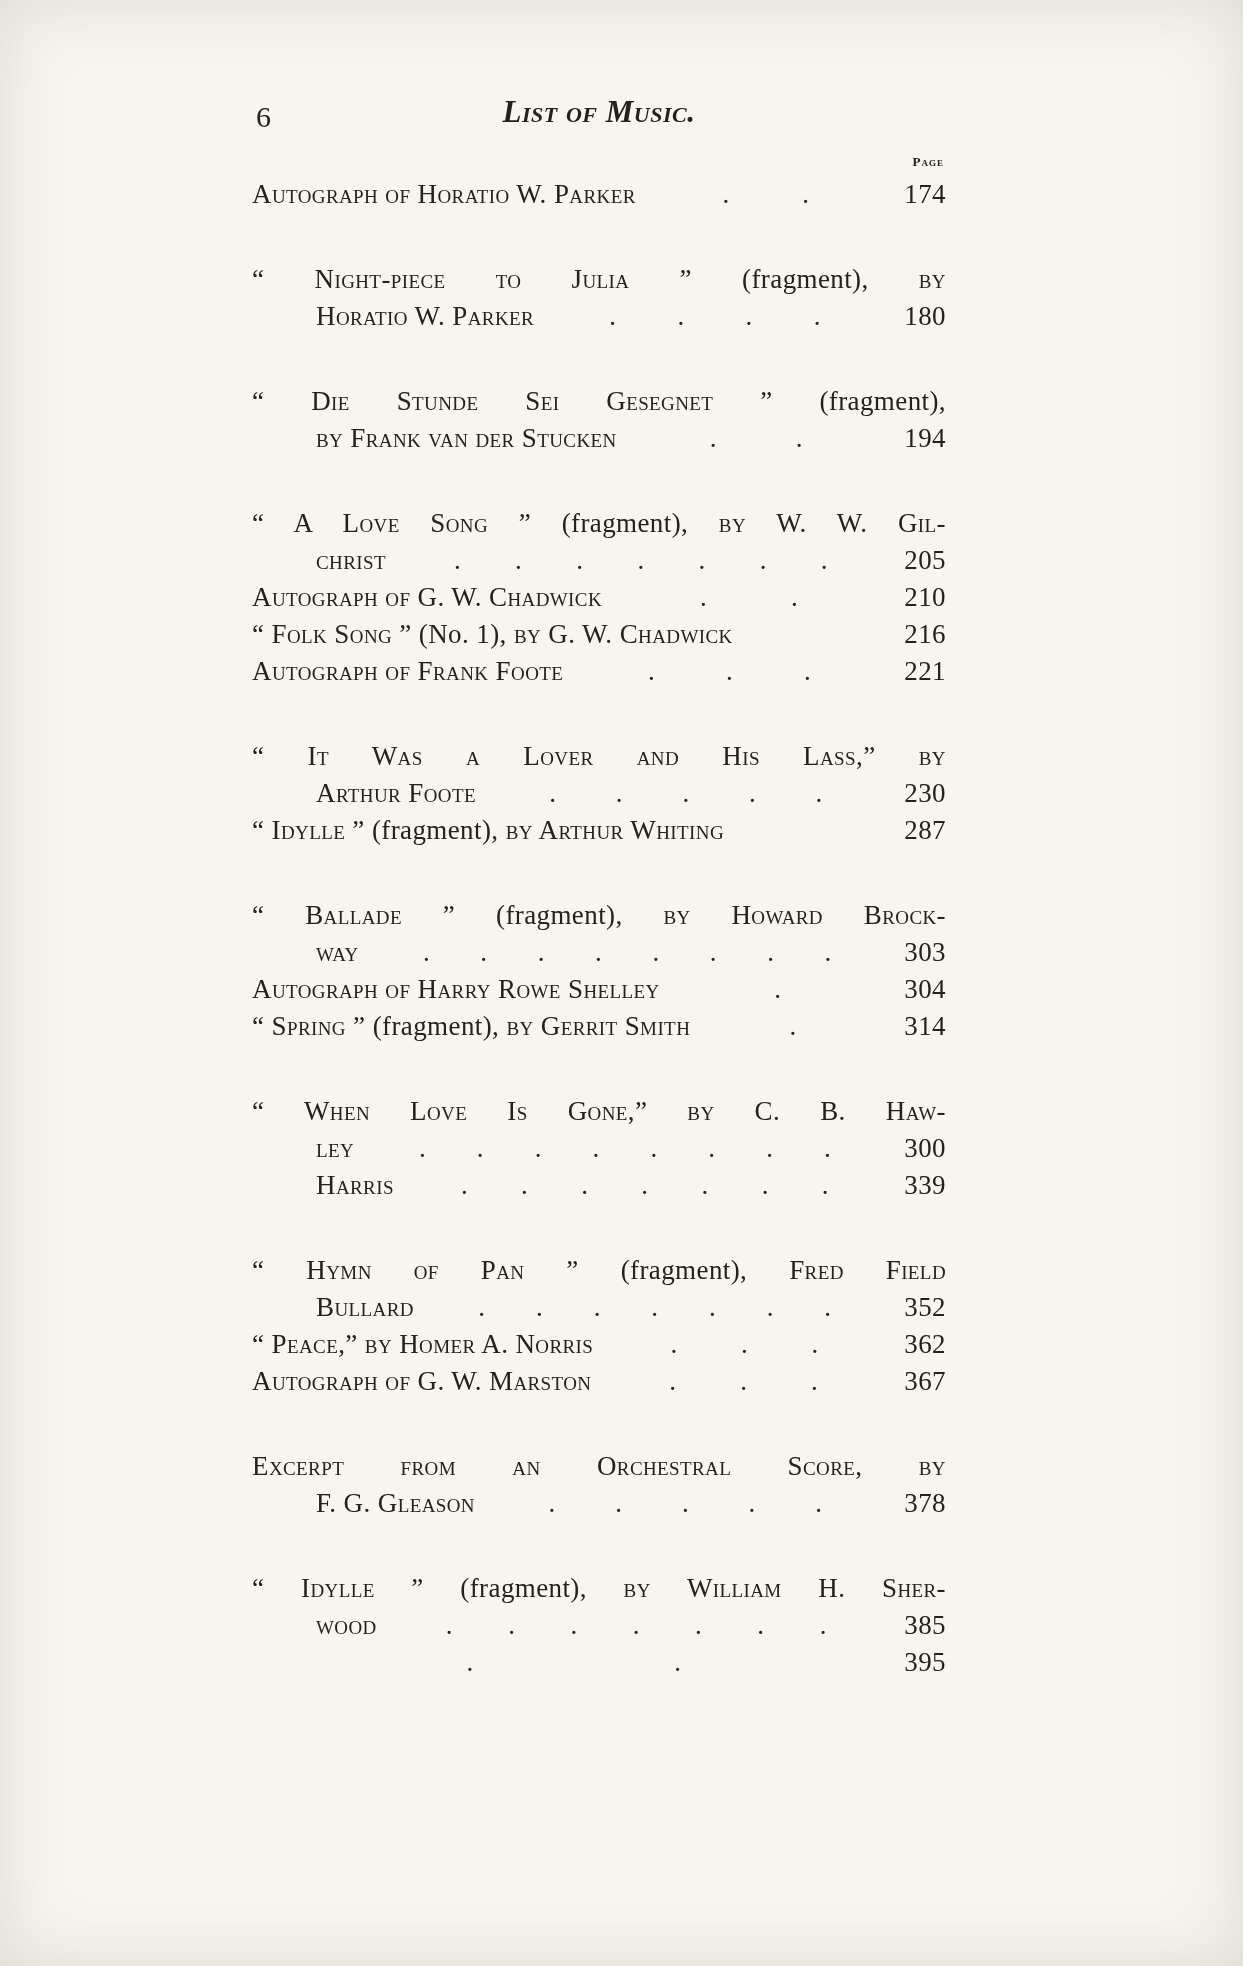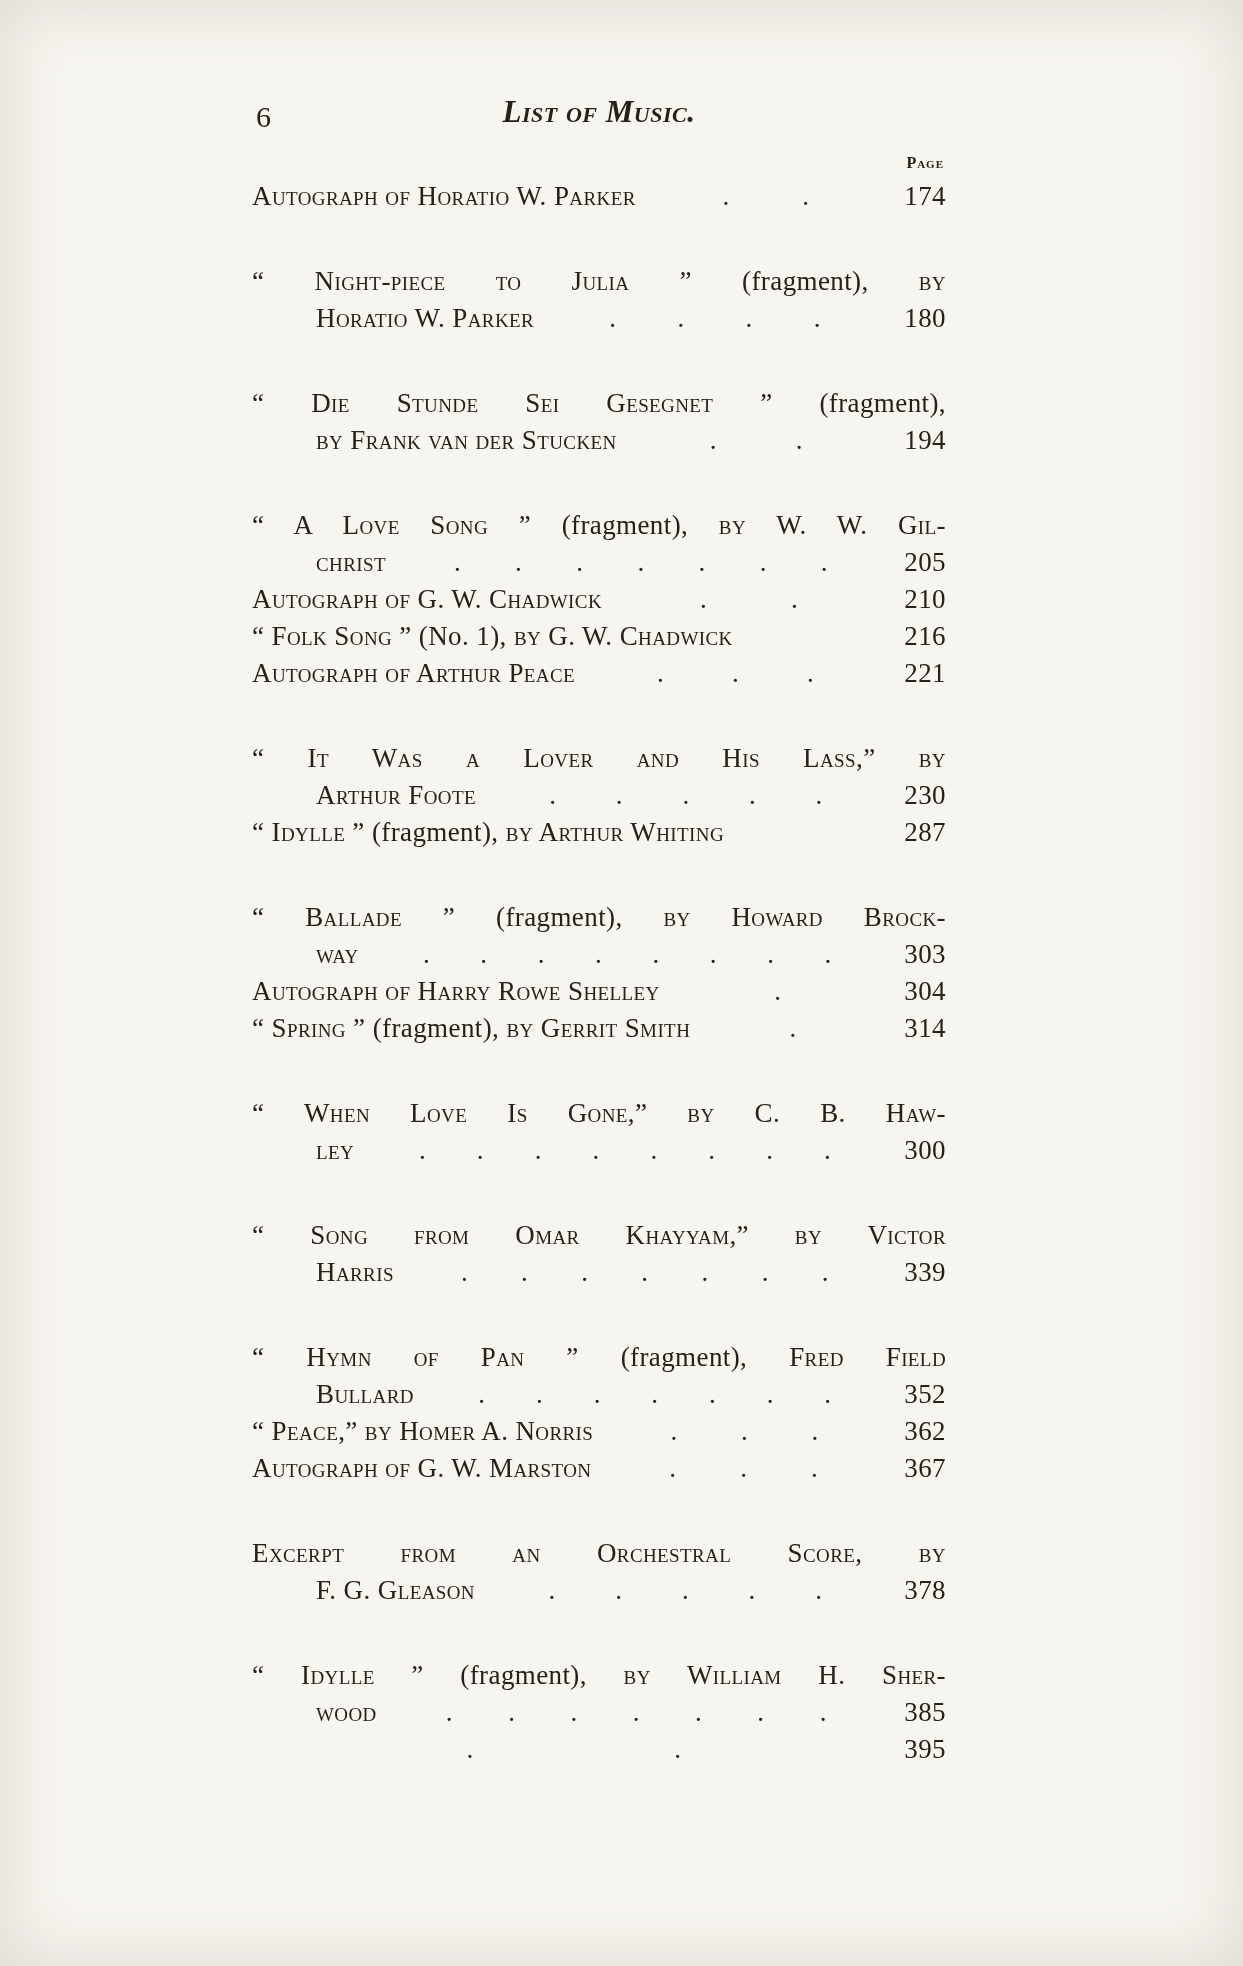--- a/index.html
+++ b/index.html
@@ -30,21 +30,21 @@
     text-align: center;
     font-style: italic;
     font-weight: 700;
     font-size: 31px;
     letter-spacing: .5px;
   }
   .col-head {
     text-align: right;
     font-variant-caps: small-caps;
     font-weight: 700;
-    font-size: 16px;
+    font-size: 13px;
     letter-spacing: 1px;
     margin: 8px 2px 6px 0;
   }
   .entries {
     font-size: 27px;
     letter-spacing: .4px;
   }
   .line { line-height: 37px; }
   .flexline { display: flex; align-items: center; }
   .cont { padding-left: 64px; }
@@ -134,21 +134,21 @@
       </div>
       <div class="entry">
         <div class="line flexline">
           <span class="txt"><span class="sc">“ Folk Song ” </span><span class="plain">(No. 1), </span><span class="sc">by G. W. Chadwick</span></span>
           <span class="dots"></span>
           <span class="pg">216</span>
         </div>
       </div>
       <div class="entry">
         <div class="line flexline">
-          <span class="txt"><span class="sc">Autograph of Arthur Peace</span></span>
+          <span class="txt"><span class="sc">Autograph of Frank Foote</span></span>
           <span class="dots">
             <span>.</span>
             <span>.</span>
             <span>.</span>
           </span>
           <span class="pg">221</span>
         </div>
       </div>
       <div class="entry">
         <div class="line justify"><span class="txt"><span class="sc">“ It Was a Lover and His Lass,” by</span></span></div>
@@ -217,21 +217,20 @@
             <span>.</span>
             <span>.</span>
             <span>.</span>
             <span>.</span>
             <span>.</span>
           </span>
           <span class="pg">300</span>
         </div>
       </div>
       <div class="entry">
-        <div class="line justify"><span class="txt"><span class="sc">“ Song from Omar Khayyam,” by Victor</span></span></div>
         <div class="line cont flexline">
           <span class="txt"><span class="sc">Harris</span></span>
           <span class="dots">
             <span>.</span>
             <span>.</span>
             <span>.</span>
             <span>.</span>
             <span>.</span>
             <span>.</span>
             <span>.</span>

